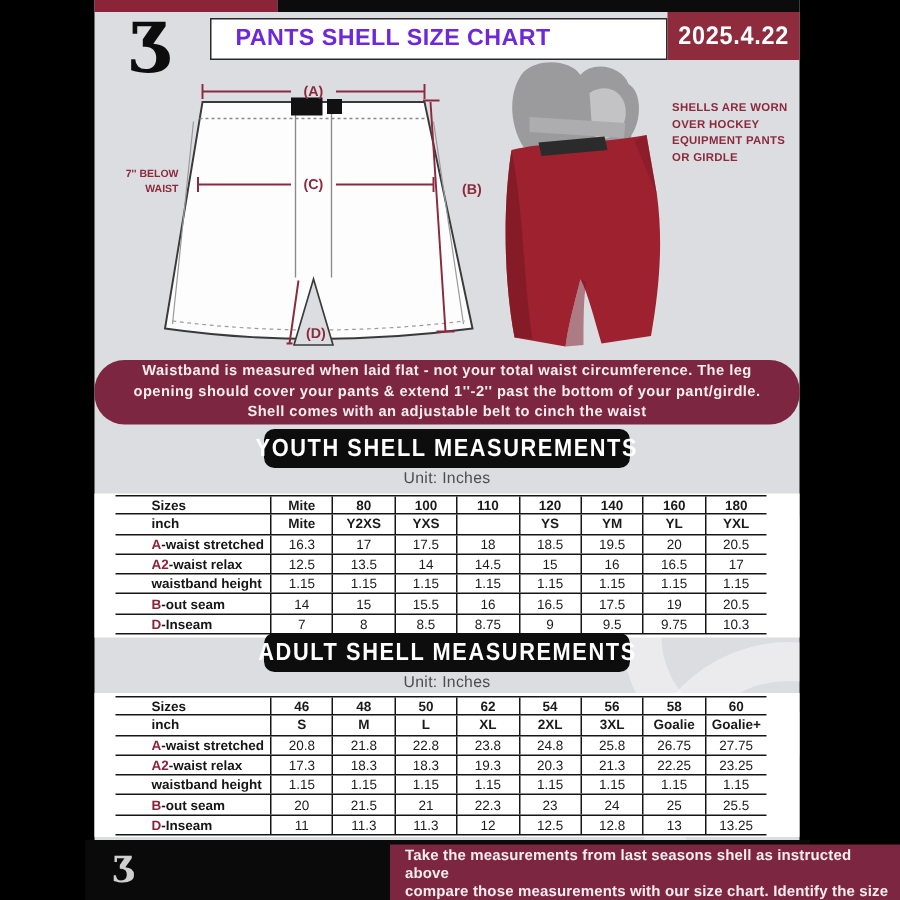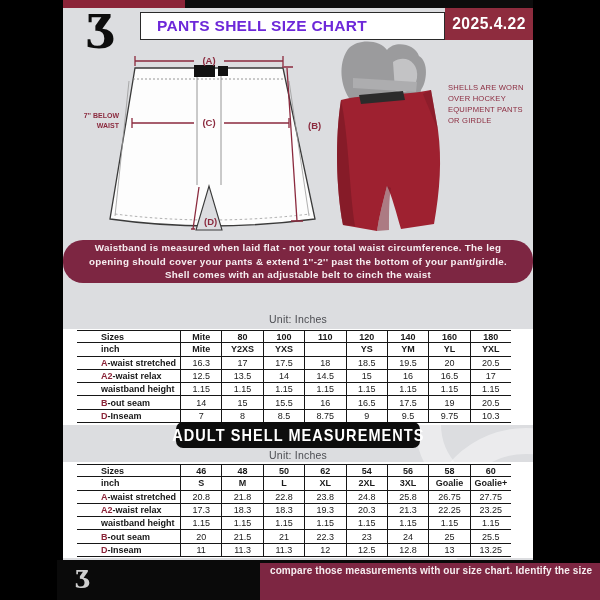--- a/index.html
+++ b/index.html
@@ -21,22 +21,22 @@
   .title-box span{padding-left:16px;font-size:15.5px;font-weight:bold;letter-spacing:.3px;color:#6d28d9;}
 
   .date-box{position:absolute;left:382px;top:8px;width:88px;height:32px;background:#8e2c3e;
             display:flex;align-items:center;justify-content:center;}
   .date-box span{display:inline-block;transform:scaleX(.92);font-size:17px;font-weight:bold;
                  color:#fff;letter-spacing:.5px;}
 
   
   .diagram{position:absolute;left:0;top:45px;}
   .photo{position:absolute;left:266px;top:38px;}
-  .shells-note{position:absolute;left:385px;top:82px;width:84px;color:#8b2a3e;
-               font-size:7.6px;font-weight:normal;line-height:11px;letter-spacing:.2px;}
+  .shells-note{position:absolute;left:385px;top:66px;width:84px;color:#8b2a3e;
+               font-size:7.6px;font-weight:bold;line-height:11px;letter-spacing:.2px;}
 
   
   .band{position:absolute;left:0;top:240px;width:470px;height:43px;background:#7d2642;
         display:flex;flex-direction:column;justify-content:center;text-align:center;border-radius:20px;}
   .band div{color:#f6edf0;font-size:9.8px;font-weight:bold;line-height:13.5px;letter-spacing:.3px;}
 
   
   .banner{position:absolute;left:113px;width:244px;height:26px;background:#0d0d0d;border-radius:7px;
           display:flex;align-items:center;justify-content:center;}
   .banner span{display:inline-block;transform:scaleX(.88);color:#fff;font-weight:bold;
@@ -146,20 +146,23 @@
       <div>EQUIPMENT PANTS</div>
       <div>OR GIRDLE</div>
     </div>
 
     <div class="band">
       <div>Waistband is measured when laid flat - not your total waist circumference. The leg</div>
       <div>opening should cover your pants &amp; extend 1''-2'' past the bottom of your pant/girdle.</div>
       <div>Shell comes with an adjustable belt to cinch the waist</div>
     </div>
 
+    <div class="banner" style="top:286px">
+      <span>YOUTH SHELL MEASUREMENTS</span>
+    </div>
     <div class="unit" style="top:313px">Unit: Inches</div>
     <div class="wband" style="top:329px;height:96px"></div>
     <div class="tbl" style="top:330px">
         <div class="trow hdr">
           <div class="tlabel">
             <span class="tprefix"></span>
             <span>Sizes</span>
           </div>
           <div class="tcell">Mite</div>
           <div class="tcell">80</div>
@@ -359,19 +362,20 @@
           <div class="tcell">12.8</div>
           <div class="tcell">13</div>
           <div class="tcell">13.25</div>
         </div>
       </div>
 
     <div class="footer">
       <div class="logo-bot">Ʒ</div>
       <div class="brand">BREAKAWAY</div>
       <div class="foot-note">
+        <div>Take the measurements from last seasons shell as instructed above</div>
         <div>compare those measurements  with our size chart. Identify the size</div>
 
       </div>
     </div>
 
   </div>
 </div>
 
 </body></html>

